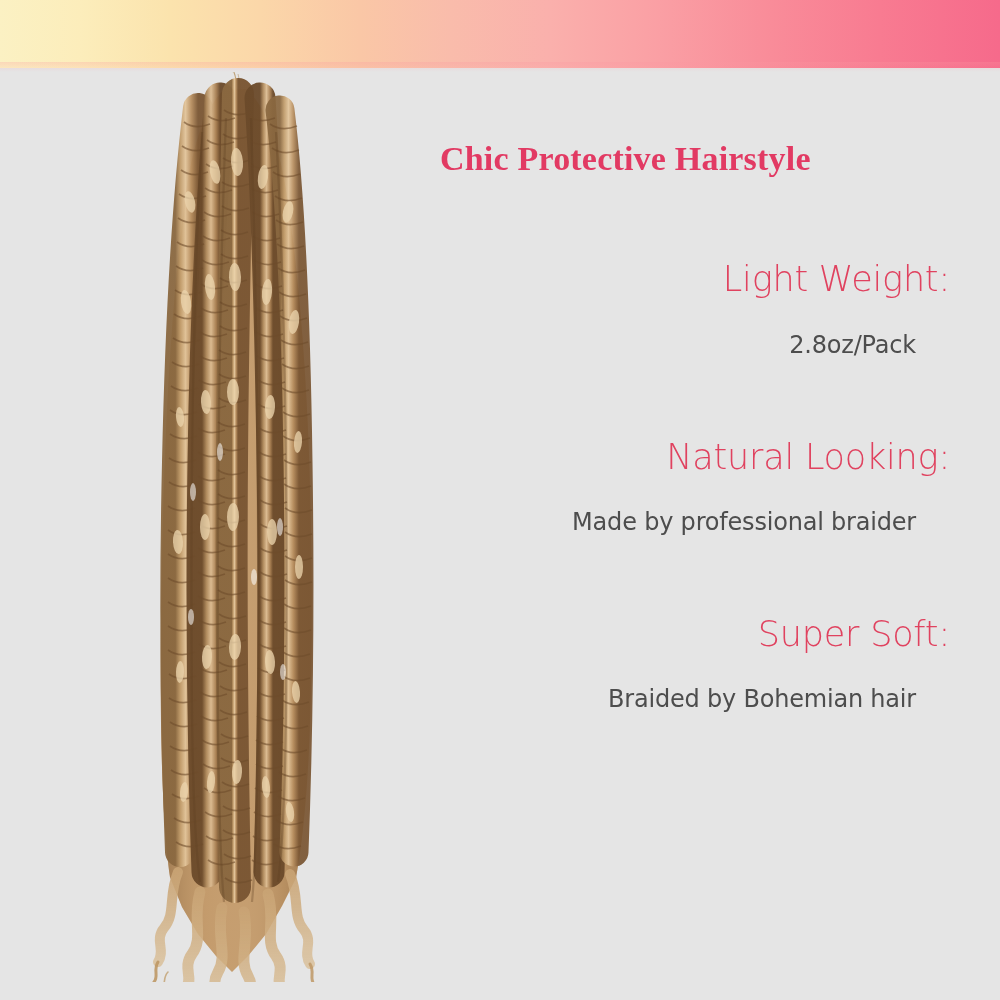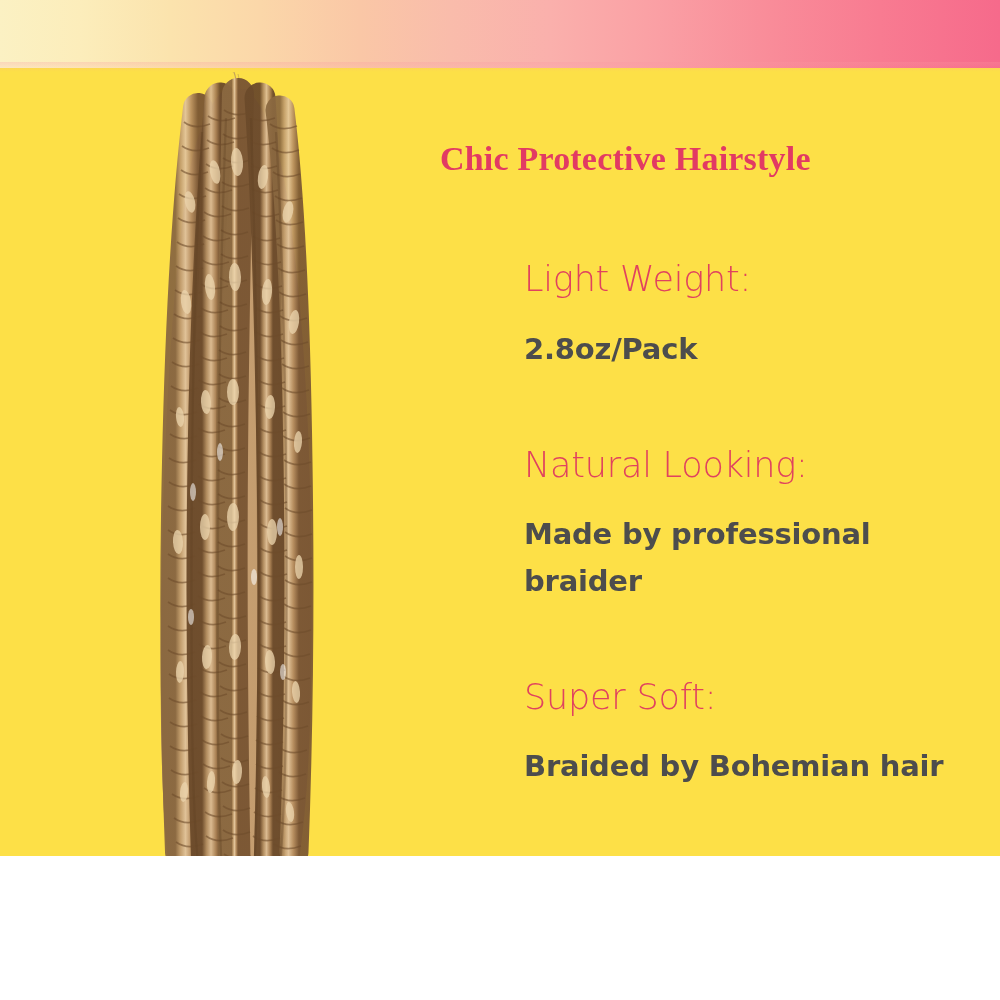--- a/index.html
+++ b/index.html
@@ -11,22 +11,22 @@
     width: 1000px;
     height: 1000px;
     font-family: "Liberation Sans", sans-serif;
     overflow: hidden;
     position: relative;
   }
 
   #page {
     position: relative;
     width: 1000px;
-    height: 856px;
-    background: #fde047;
+    height: 1000px;
+    background: #e5e5e5;
     overflow: hidden;
   }
 
   
   #top-banner {
     position: absolute;
     left: 0;
     top: 0;
     width: 1000px;
     height: 68px;
@@ -80,40 +80,41 @@
     font-weight: bold;
     font-size: 34px;
     letter-spacing: 0.2px;
     color: #e23a63;
     line-height: 1.1;
     margin: 0 0 0 0;
     white-space: nowrap;
   }
 
   .feature-block {
-    margin-left: 84px;
+    margin-left: 56px;
+    text-align: right;
   }
   .feature-block.first { margin-top: 82px; }
   .feature-block.rest  { margin-top: 72px; }
 
   .feature-heading {
     font-family: "DejaVu Sans", "Liberation Sans", sans-serif;
     font-weight: 300;
     font-size: 35px;
     color: #e0425f;
     line-height: 1.15;
     letter-spacing: -0.2px;
     margin: 0;
     white-space: nowrap;
   }
 
   .feature-body {
     font-family: "DejaVu Sans", "Liberation Sans", sans-serif;
-    font-weight: 700;
-    font-size: 29px;
+    font-weight: 400;
+    font-size: 24px;
     color: #4d4d4d;
     line-height: 1.62;
     letter-spacing: -0.2px;
     margin: 26px 0 0 0;
     max-width: 420px;
   }
 </style>
 </head>
 <body>
 

